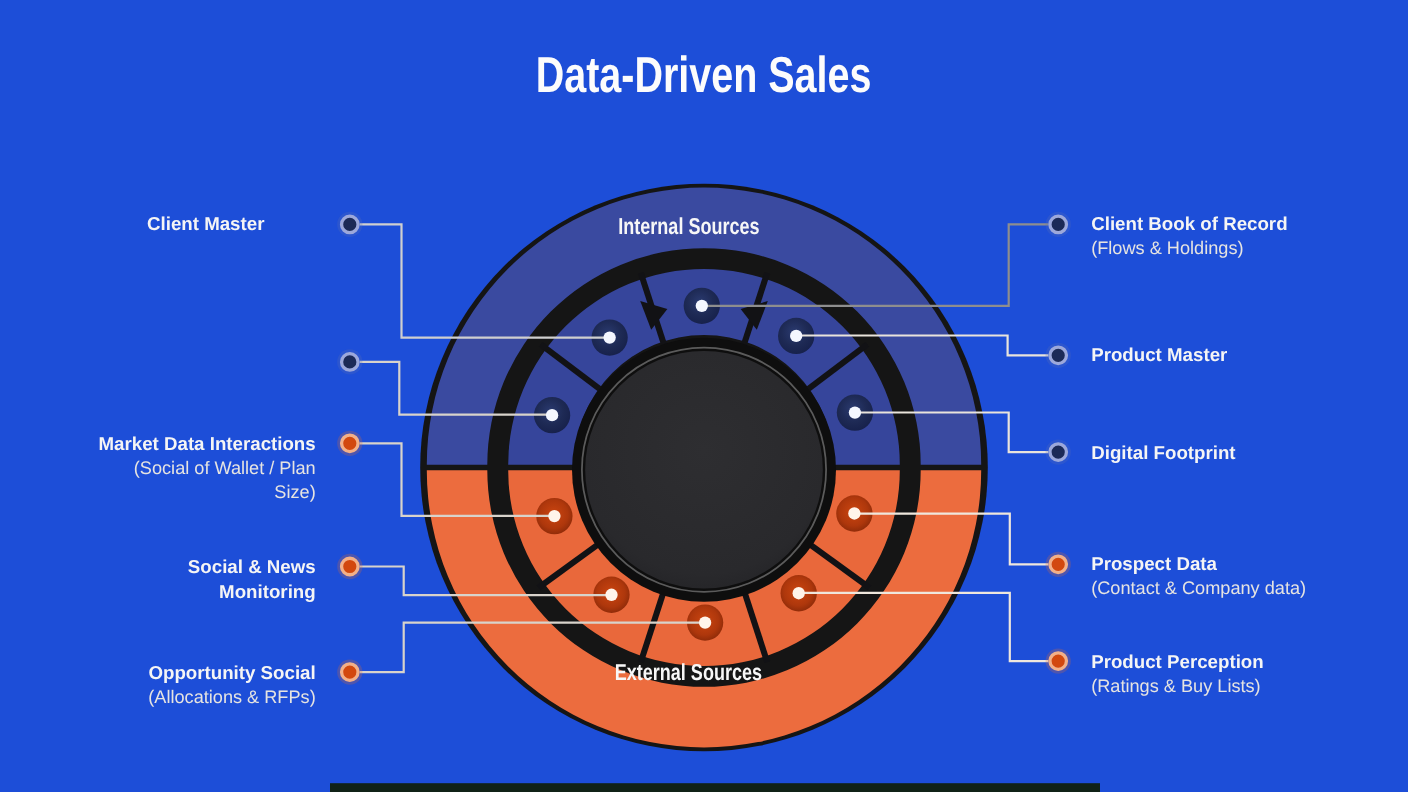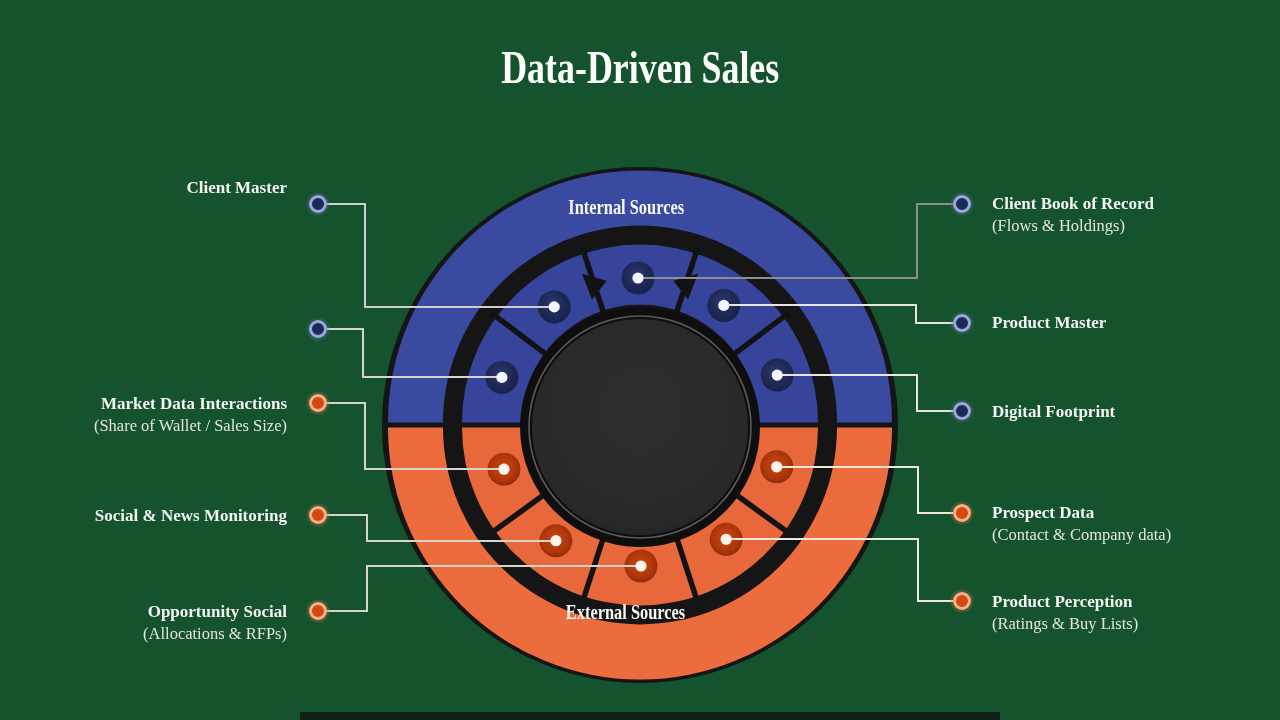--- a/index.html
+++ b/index.html
@@ -1,19 +1,19 @@
 <!DOCTYPE html>
 <html><head>
 <meta charset="utf-8">
 <style>
   html,body{margin:0;padding:0;background:#000;}
   .stage{
     position:relative;width:1280px;height:720px;overflow:hidden;
-    background:#14532d;
-    font-family:Liberation Serif, serif;
+    background:#1d4ed8;
+    font-family:Liberation Sans, sans-serif;
     color:#F2F2F2;
   }
   .stage svg{position:absolute;left:0;top:0;}
 
   
   .slide-title{
     position:absolute;top:42px;left:0;width:1280px;text-align:center;
     font-weight:700;font-size:46px;line-height:52px;color:#FCFCFC;
     letter-spacing:0px;white-space:nowrap;
   }
@@ -33,21 +33,21 @@
     font-weight:700;font-size:28px;line-height:33px;color:#FAFAFA;
   }
 
   
   .side-label{position:absolute;}
   .side-label .t{font-weight:700;font-size:17px;line-height:23px;color:#F5F5F5;}
   .side-label .sub{font-weight:400;font-size:16.5px;line-height:22px;color:#E6E4E1;}
   .side-label .sub:empty{display:none;}
   .label-left{right:993px;width:200px;text-align:right;}
   .label-right{left:992px;width:290px;text-align:left;}
-  .L0{top:176px;} .L1{top:317px;} .L2{top:392px;} .L3{top:504px;} .L4{top:600px;}
+  .L0{top:192px;text-align:center;} .L1{top:317px;} .L2{top:392px;} .L3{top:504px;} .L4{top:600px;}
   .R0{top:192px;} .R1{top:311px;} .R2{top:400px;} .R3{top:501px;} .R4{top:590px;}
 
   .bottom-bar{
     position:absolute;left:300px;top:712px;width:700px;height:8px;
     background:#102217;
   }
 </style>
 </head>
 <body>
 
@@ -202,21 +202,21 @@
     <span class="condensed">External Sources</span>
   </div>
 
 
   <div class="side-label label-left L0">
     <div class="t">Client Master</div>
 
   </div>
   <div class="side-label label-left L2">
     <div class="t">Market Data Interactions</div>
-    <div class="sub">(Share of Wallet / Sales Size)</div>
+    <div class="sub">(Social of Wallet / Plan Size)</div>
   </div>
   <div class="side-label label-left L3">
     <div class="t">Social &amp; News Monitoring</div>
 
   </div>
   <div class="side-label label-left L4">
     <div class="t">Opportunity Social</div>
     <div class="sub">(Allocations &amp; RFPs)</div>
   </div>
 

